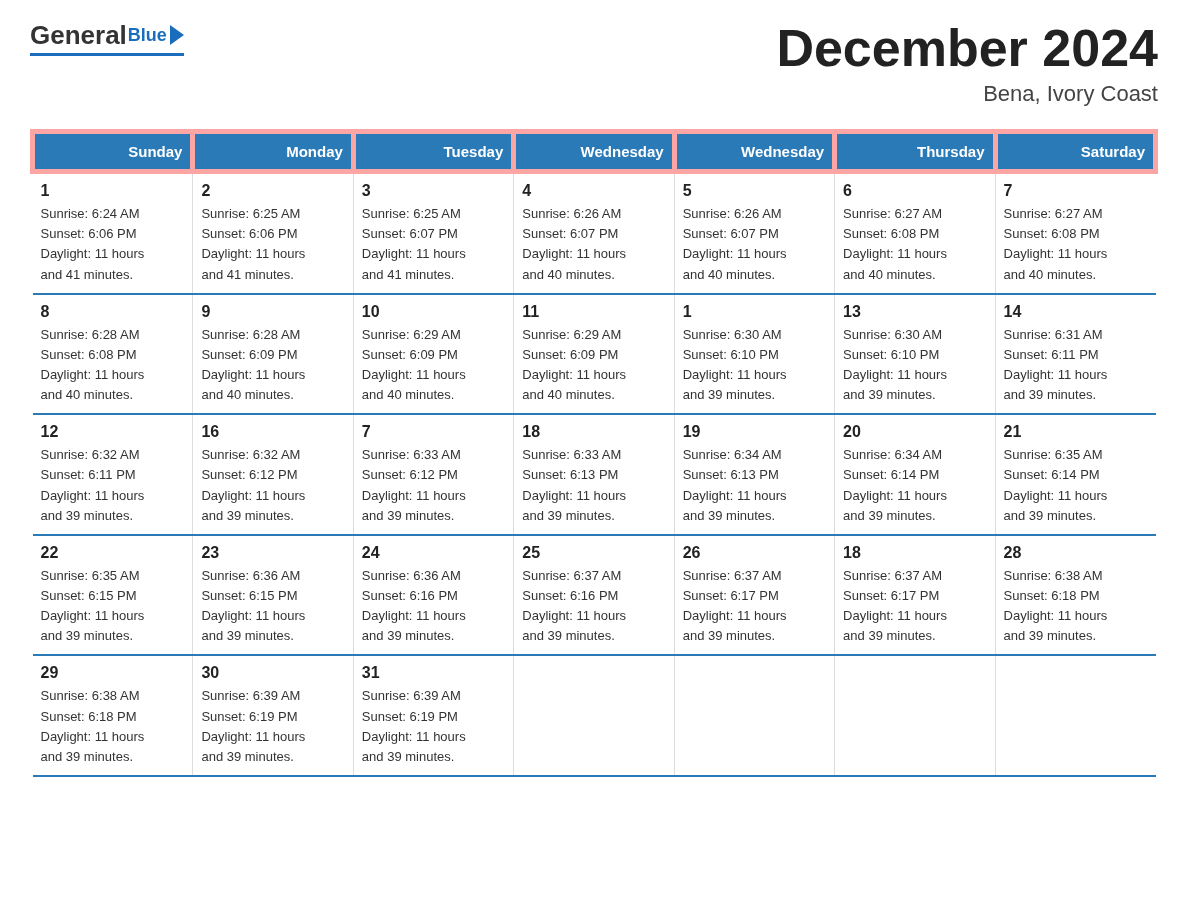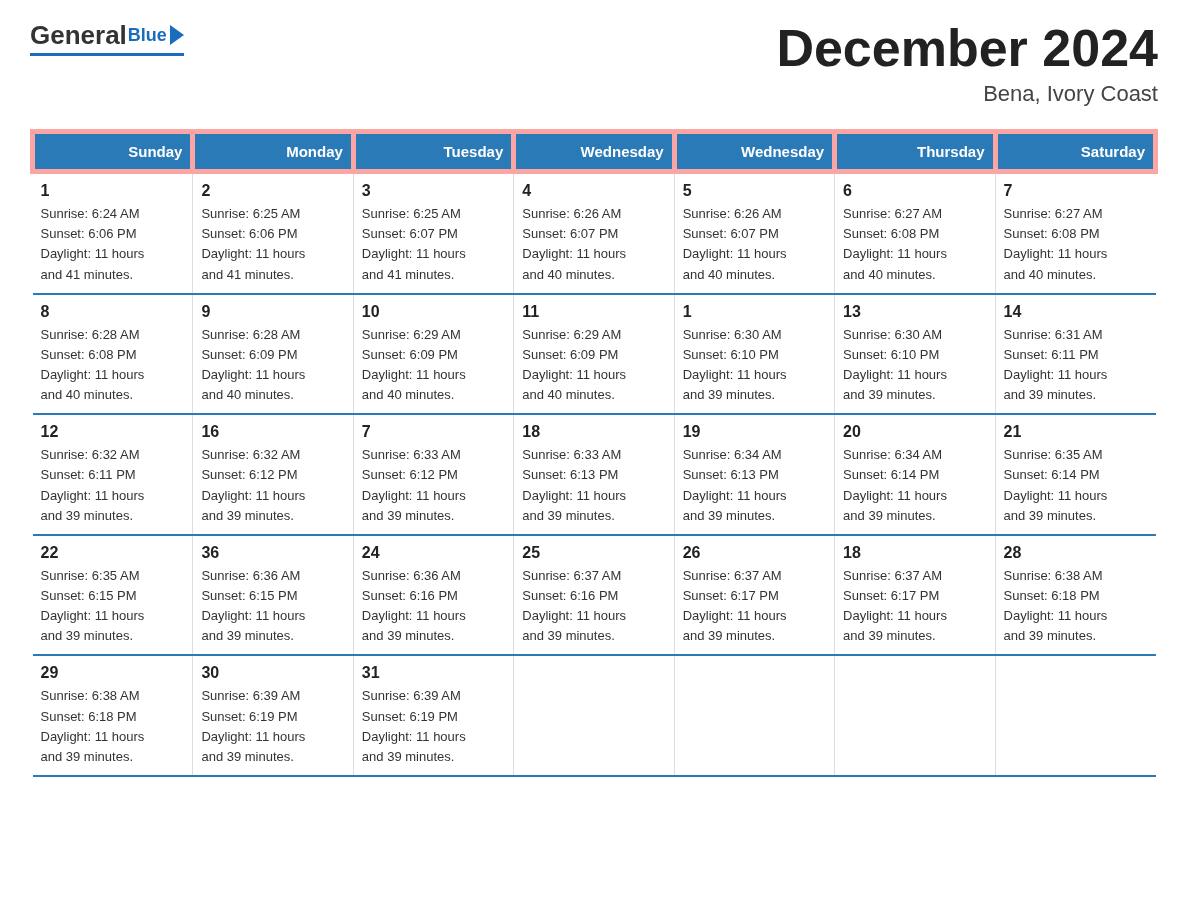--- a/index.html
+++ b/index.html
@@ -209,21 +209,21 @@
           <span class="day-number">21</span>
 <div class="day-info">Sunrise: 6:35 AM<br>Sunset: 6:14 PM<br>Daylight: 11 hours<br>and 39 minutes.</div>
         </td>
       </tr>
       <tr>
         <td>
           <span class="day-number">22</span>
 <div class="day-info">Sunrise: 6:35 AM<br>Sunset: 6:15 PM<br>Daylight: 11 hours<br>and 39 minutes.</div>
         </td>
         <td>
-          <span class="day-number">36</span>
+          <span class="day-number">23</span>
 <div class="day-info">Sunrise: 6:36 AM<br>Sunset: 6:15 PM<br>Daylight: 11 hours<br>and 39 minutes.</div>
         </td>
         <td>
           <span class="day-number">24</span>
 <div class="day-info">Sunrise: 6:36 AM<br>Sunset: 6:16 PM<br>Daylight: 11 hours<br>and 39 minutes.</div>
         </td>
         <td>
           <span class="day-number">25</span>
 <div class="day-info">Sunrise: 6:37 AM<br>Sunset: 6:16 PM<br>Daylight: 11 hours<br>and 39 minutes.</div>
         </td>

